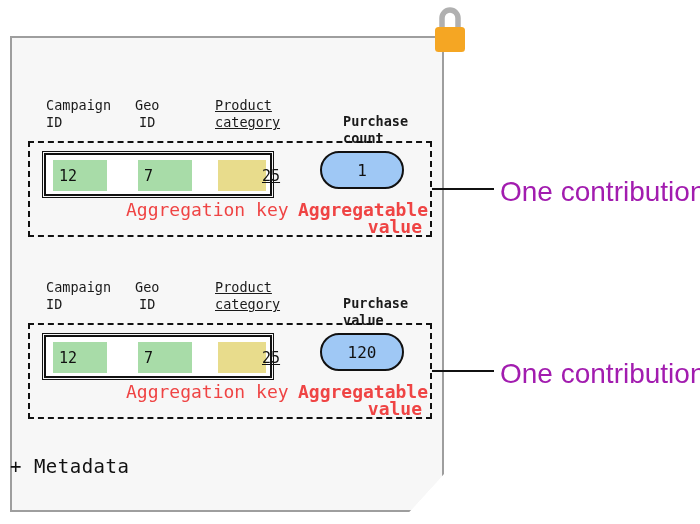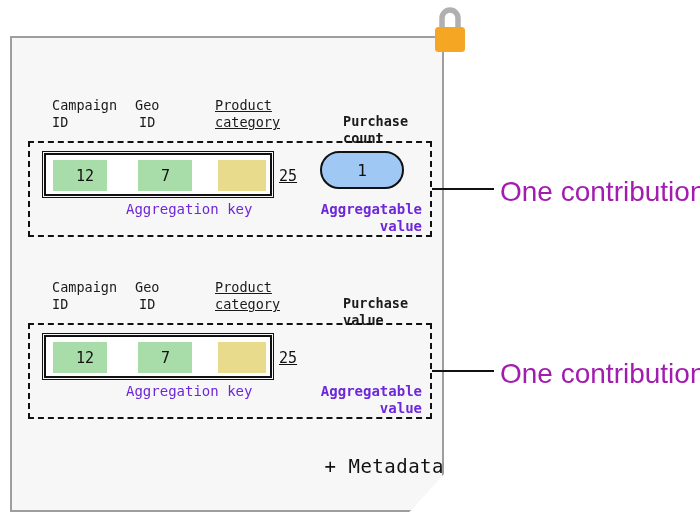--- a/index.html
+++ b/index.html
@@ -61,21 +61,21 @@
   }
   .col-header {
     position: absolute;
     font-size: 13.5px;
     line-height: 17px;
     color: #1a1a1a;
     white-space: pre;
   }
   .col-header.underlined span { text-decoration: underline; text-align: right; }
   .col-header.bold { font-weight: bold; }
-  .ch-campaign { left: 24px;  top: 4px; }
+  .ch-campaign { left: 18px;  top: 4px; }
   .ch-geo      { left: 107px; top: 4px; text-align: center; }
   .ch-product  { left: 187px; top: 4px; }
   .ch-measure  { left: 315px; top: 20px; }
 
   
   .contribution-box {
     position: relative;
     width: 404px;
     height: 96px;
     border: 2px dashed #111111;
@@ -97,21 +97,21 @@
   }
   .key-cell {
     position: absolute;
     top: 5px;
     height: 31px;
     display: flex;
     align-items: center;
     justify-content: flex-start;
     font-size: 15px;
     color: #111111;
-    padding-left: 23px;
+    padding-left: 6px;
     box-sizing: border-box;
   }
   .key-cell.cell-campaign { left: 7px;   width: 54px; }
   .key-cell.cell-geo      { left: 92px;  width: 54px; }
   .key-cell.cell-product  { left: 172px; width: 48px; }
   .key-cell.underlined span { text-decoration: underline; margin-left: 38px; }
 
   
   .value-pill {
     position: absolute;
@@ -125,23 +125,23 @@
     align-items: center;
     justify-content: center;
     font-size: 16px;
     color: #111111;
     box-sizing: border-box;
   }
 
   
   .annot {
     position: absolute;
-    font-size: 14px;
+    font-size: 18px;
     line-height: 17px;
-    color: #6d28d9;
+    color: #ef4444;
     white-space: pre;
   }
   .annot-aggkey { left: 96px; top: 58px; }
   .annot-aggval { left: 268px; top: 58px; width: 124px; text-align: right; font-weight: bold; }
 
   
   .callout {
     position: absolute;
     height: 2px;
     background: #111111;
@@ -158,21 +158,21 @@
   }
   #callout-label-1 { left: 500px; top: 176px; }
   #callout-label-2 { left: 500px; top: 358px; }
 
   
   #metadata-footer {
     position: absolute;
     left: 0;
     right: 0;
     top: 455px;
-    text-align: right;
+    text-align: left;
     font-size: 19px;
     color: #111111;
     letter-spacing: 0.5px;
   }
 </style>
 </head>
 <body>
 
 <div id="report-sheet">
   <div id="report-sheet-inner"></div>
@@ -235,20 +235,21 @@
   <div class="contribution-box">
 
     <div class="agg-key-frame">
       <div class="key-cell cell-campaign" style="background:#a8dca8;">12</div>
       <div class="key-cell cell-geo" style="background:#a8dca8;">7</div>
       <div class="key-cell cell-product underlined" style="background:#e8dc8c;">
           <span>25</span>
         </div>
     </div>
 
+    <div class="value-pill" style="background:#9fc8f5;">120</div>
 
     <div class="annot annot-aggkey">Aggregation key</div>
     <div class="annot annot-aggval">Aggregatable
 value</div>
   </div>
 </div>
 
 <div class="callout" id="callout-line-2"></div>
 <div class="callout-label" id="callout-label-2">One contribution</div>
 

